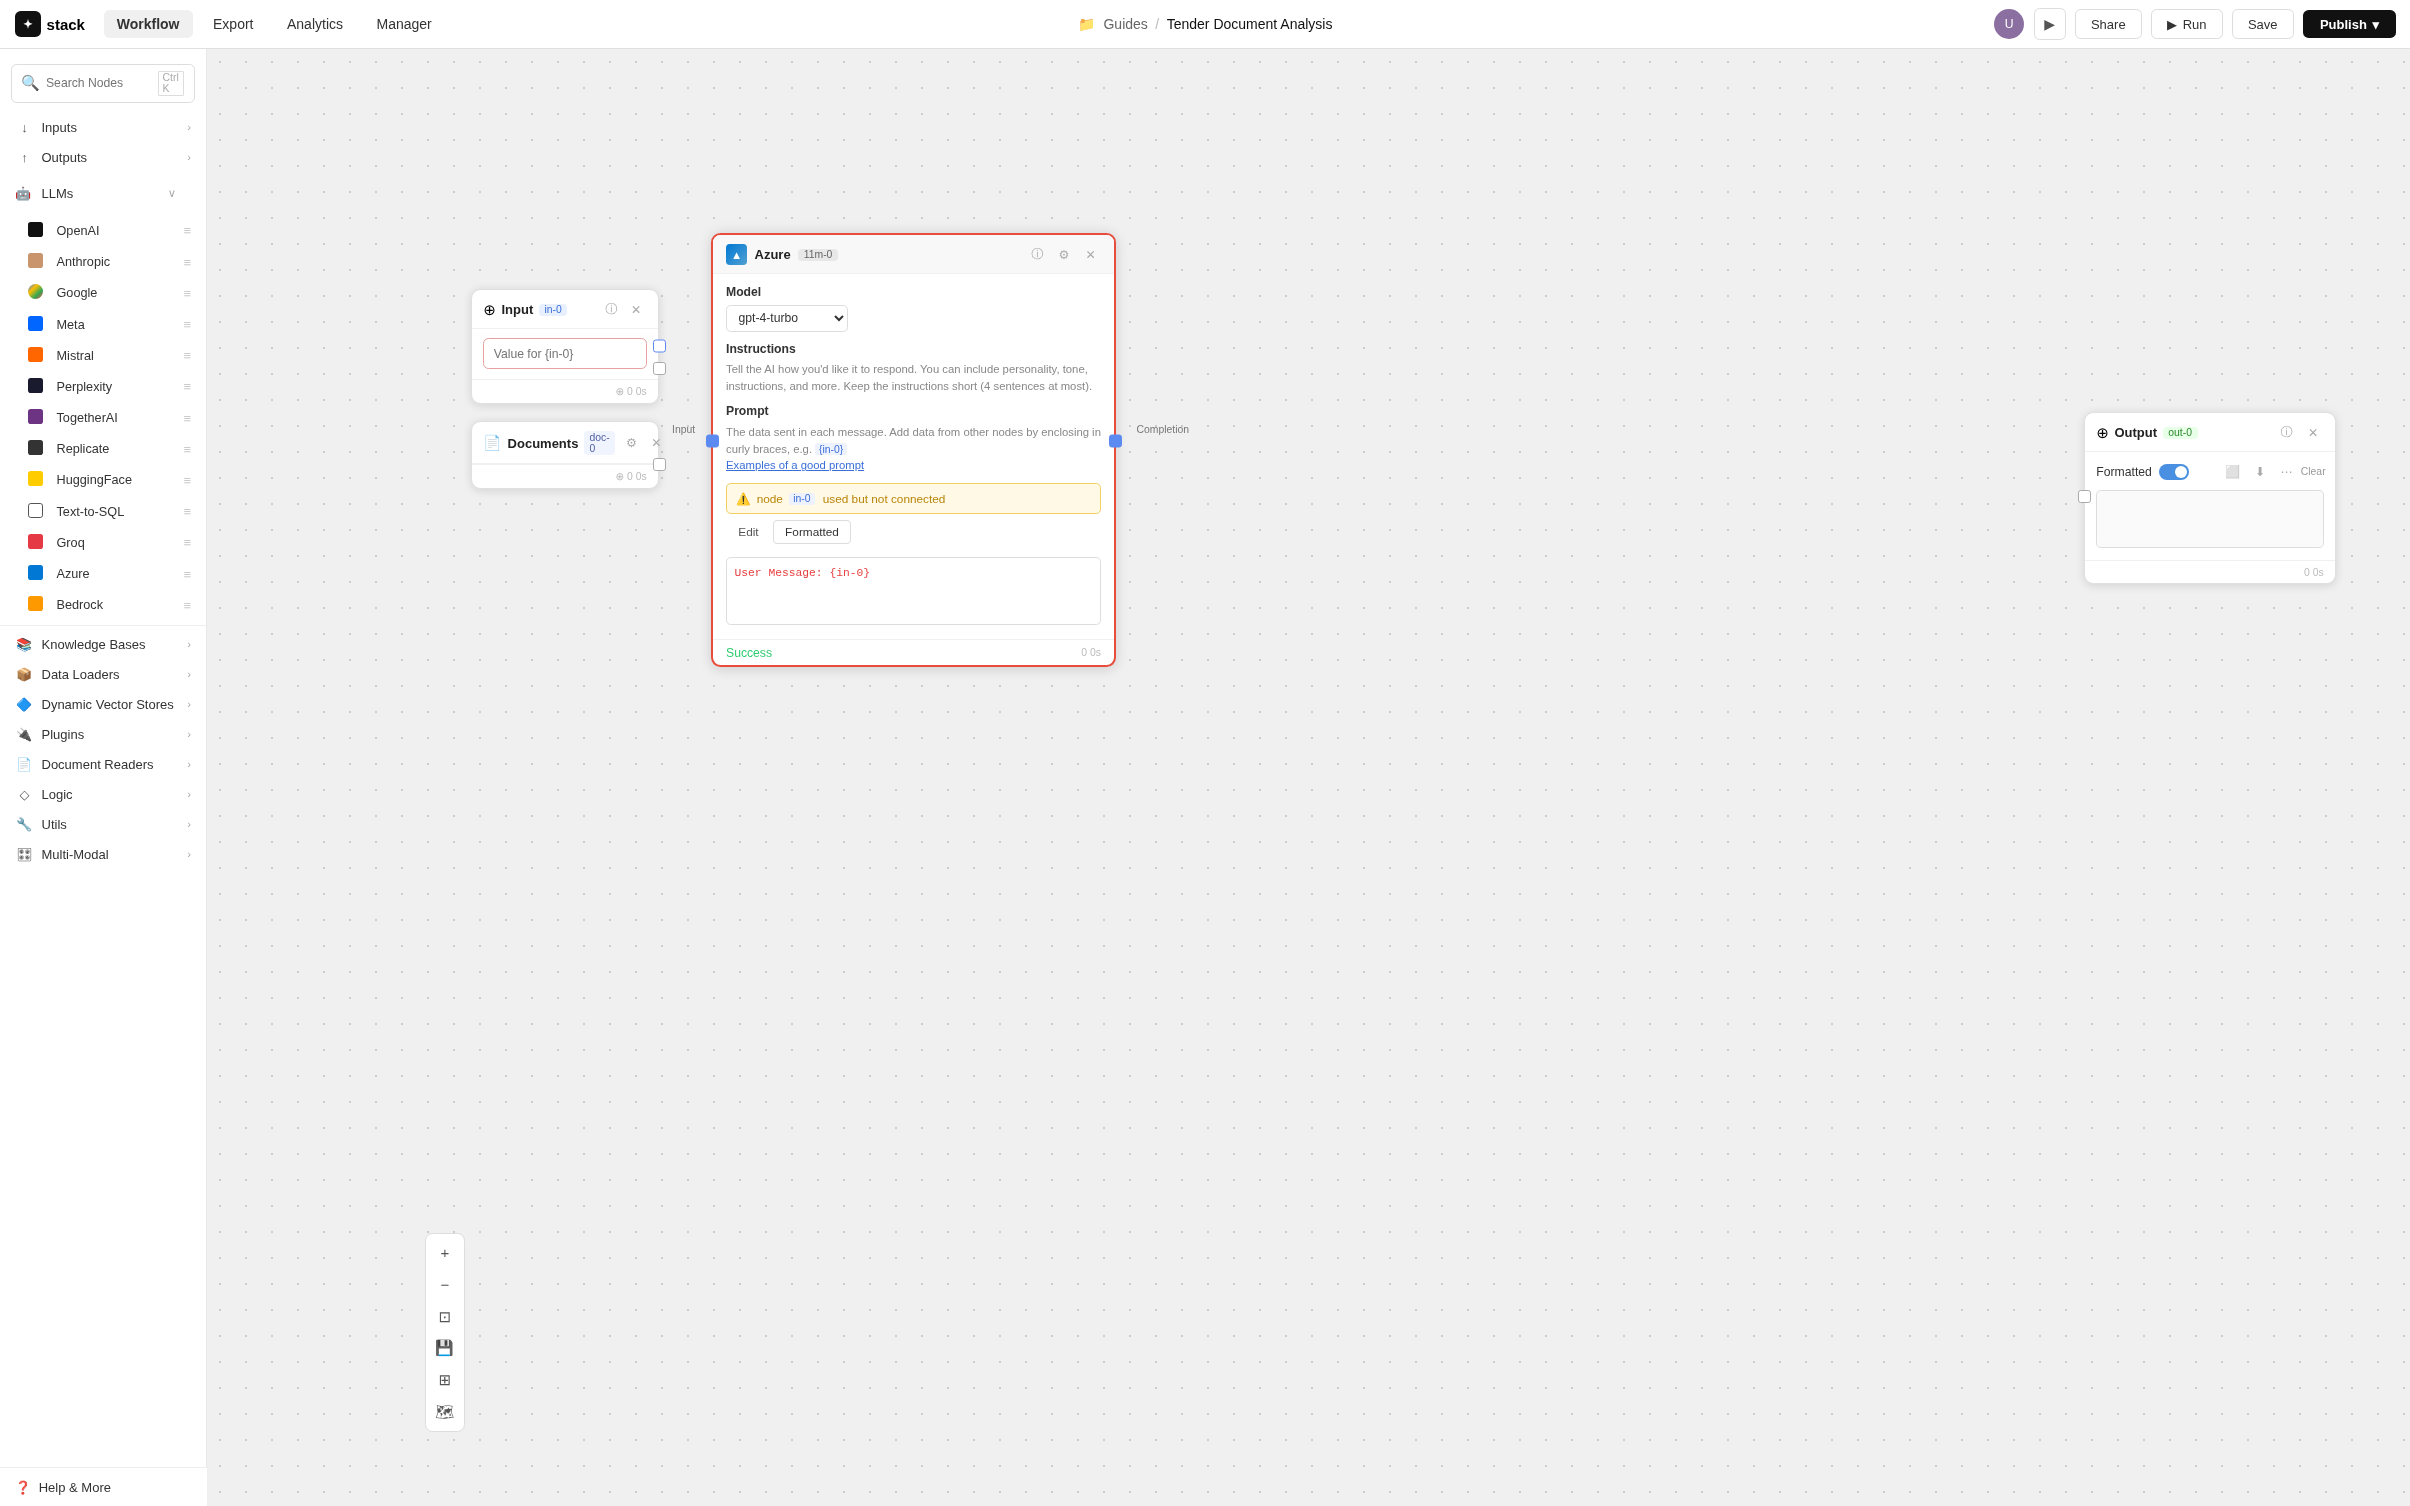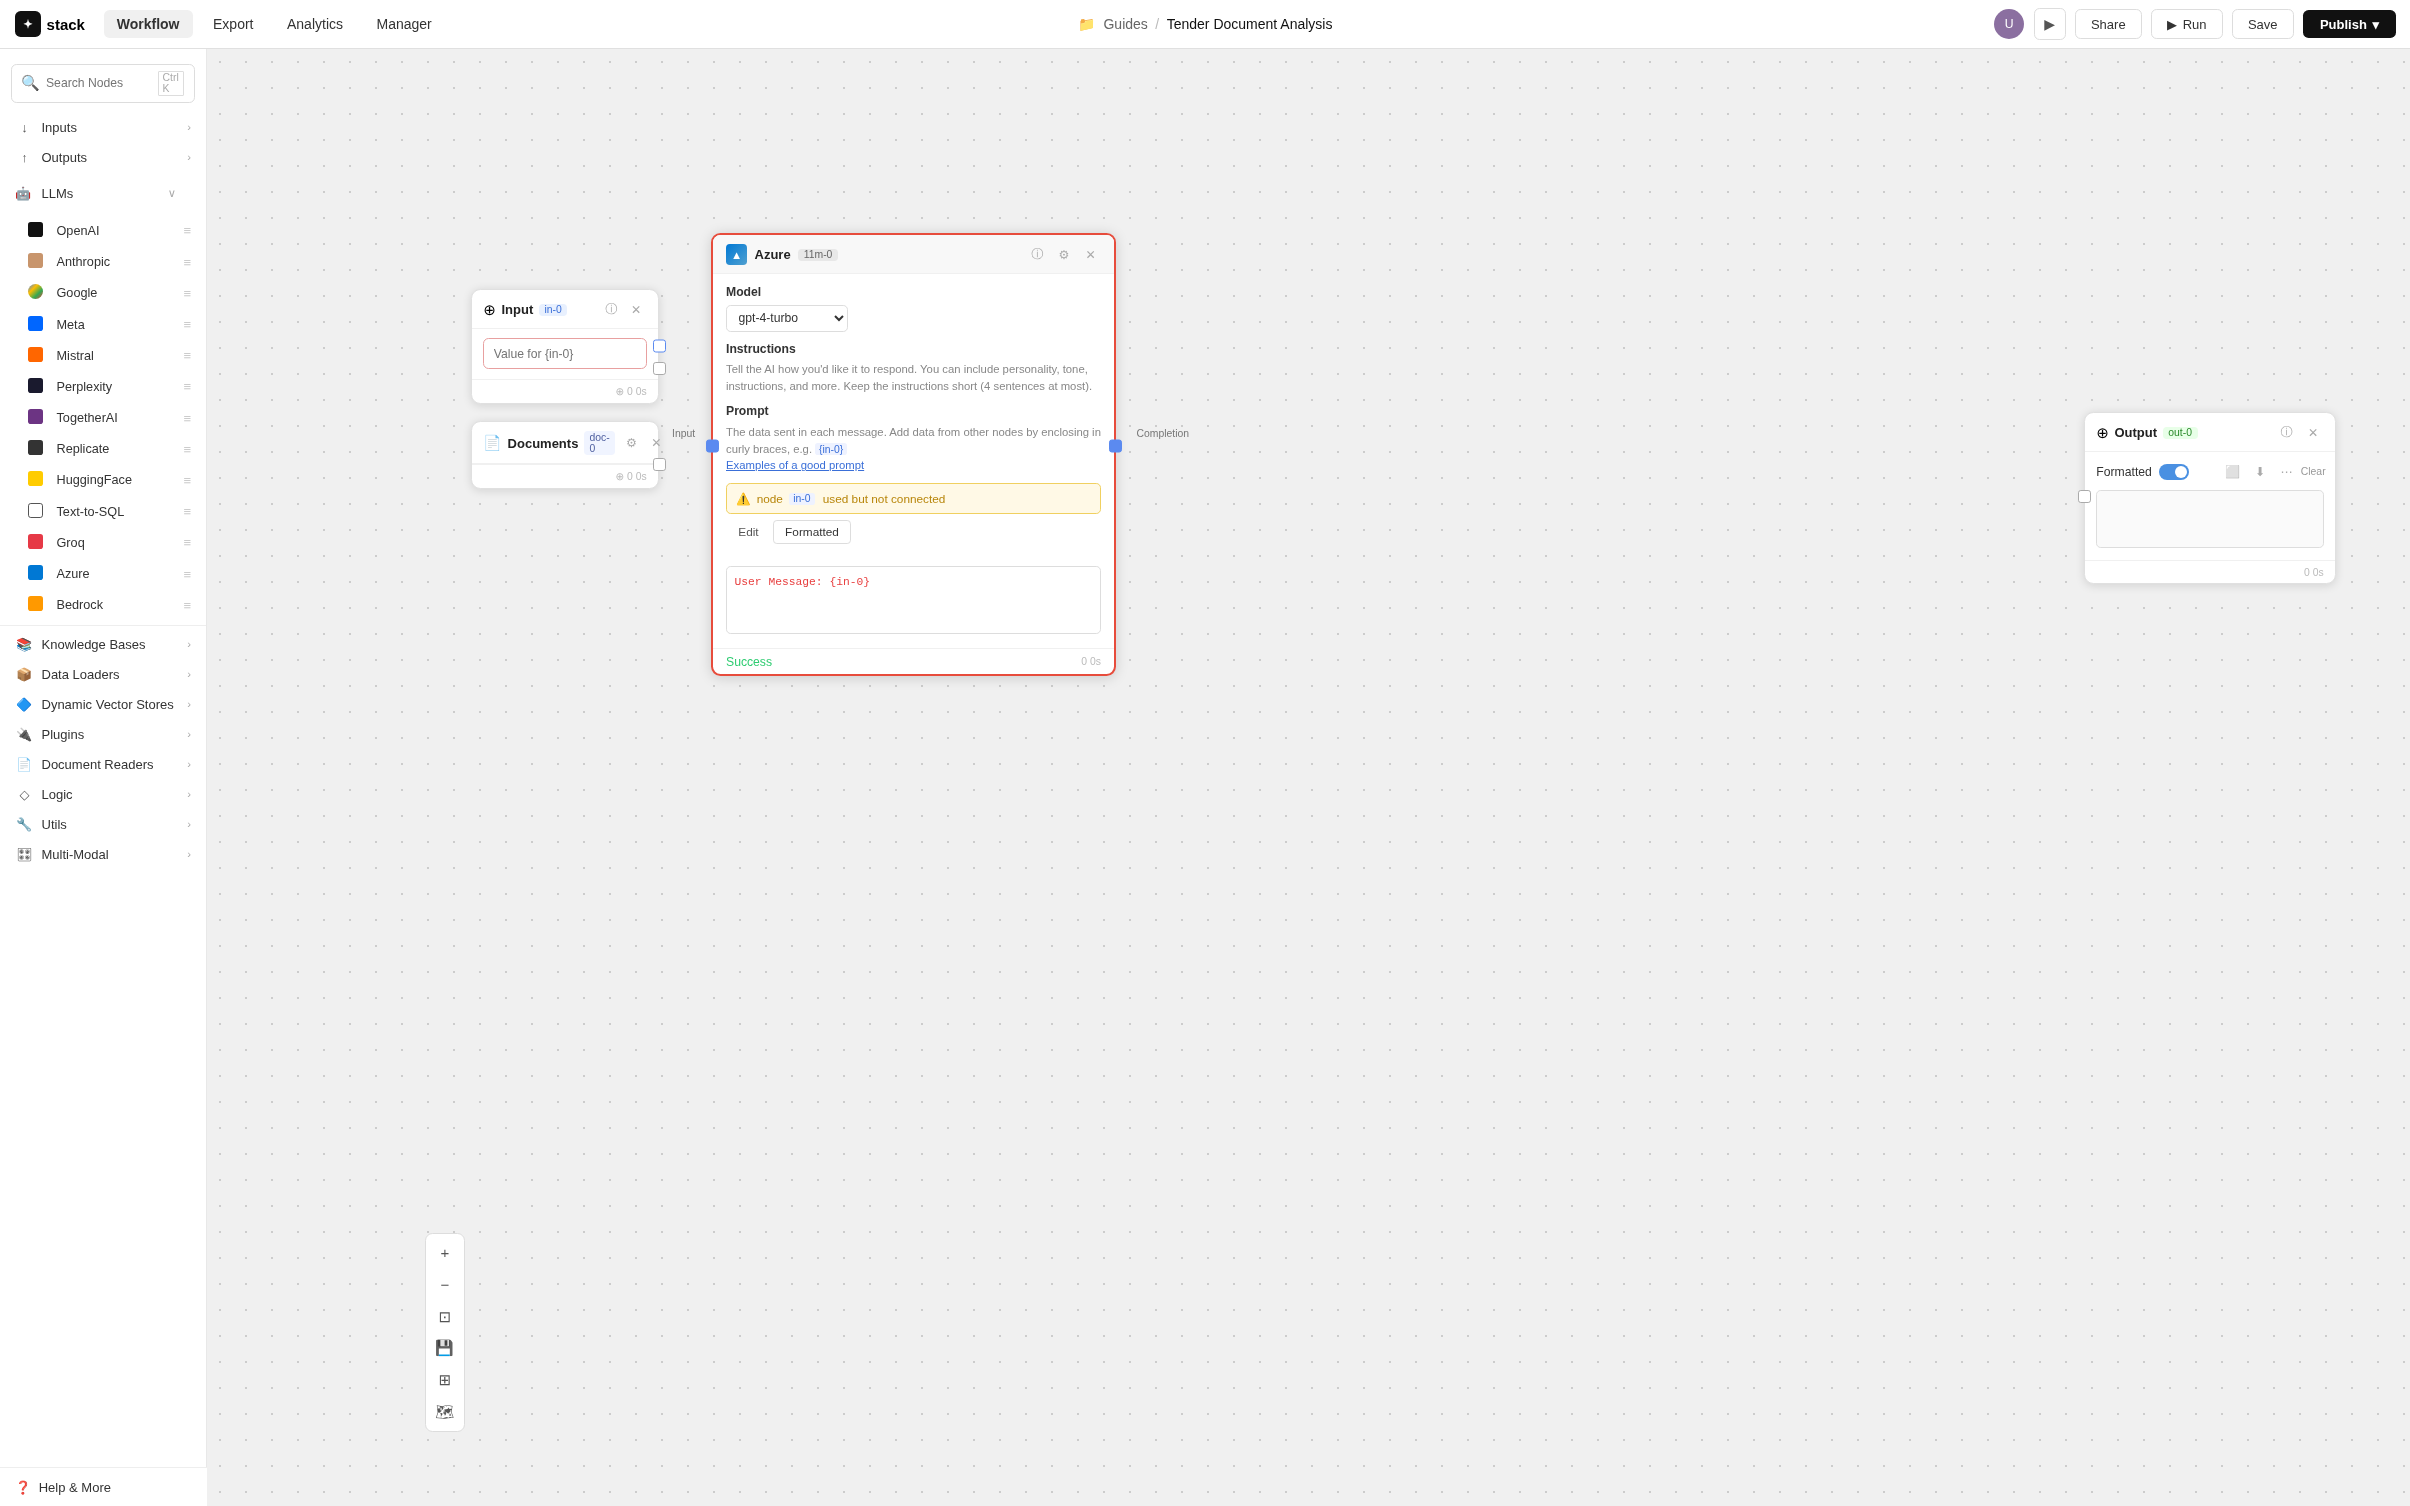--- a/index.html
+++ b/index.html
@@ -81,21 +81,21 @@
     .azure-header { display: flex; align-items: center; gap: 7.5px; padding: 9.4px 13px 7.5px; border-bottom: 0.9px solid #f0f0f0; background: #f8f8f8; border-radius: 7.5px 7.5px 0 0; }
     .azure-title { font-size: 13px; font-weight: 600; color: #222; }
     .azure-badge { font-size: 10.4px; background: #e8e8e8; color: #666; border-radius: 3.8px; padding: 0.9px 5.6px; }
     .azure-actions { margin-left: auto; display: flex; gap: 5.6px; }
     .azure-body { padding: 11.3px 13px; }
     .field-label { font-size: 12.2px; font-weight: 600; color: #333; margin-bottom: 5.6px; }
     .field-desc { font-size: 11.3px; color: #777; margin-bottom: 7.5px; line-height: 1.5; }
     .model-select { width: 122px; border: 0.9px solid #ddd; border-radius: 4.7px; padding: 4.7px 7.5px; font-size: 12.2px; color: #333; background: #fff; cursor: pointer; }
     .instructions-box { width: 100%; height: 75px; border: 0.9px solid #ddd; border-radius: 4.7px; padding: 7.5px; font-size: 11.3px; color: #555; resize: none; outline: none; font-family: 'Courier New', monospace; line-height: 1.5; }
     .prompt-warning { background: #fff9e6; border: 0.9px solid #f0d060; border-radius: 4.7px; padding: 7.5px 9.4px; font-size: 11.8px; color: #b8860b; display: flex; align-items: center; gap: 5.6px; margin: 5.6px 0; }
-    .prompt-tabs { display: flex; gap: 1.9px; margin-bottom: 22px; }
+    .prompt-tabs { display: flex; gap: 1.9px; margin-bottom: 13px; }
     .prompt-tab { padding: 3.8px 11.3px; font-size: 11.8px; border-radius: 3.8px; cursor: pointer; color: #555; border: 0.9px solid transparent; }
     .prompt-tab.active { background: #fff; border: 0.9px solid #ddd; color: #333; font-weight: 500; }
     .prompt-textarea { width: 100%; height: 66px; border: 0.9px solid #ddd; border-radius: 4.7px; padding: 7.5px; font-size: 11.3px; color: #e84040; resize: none; outline: none; font-family: 'Courier New', monospace; line-height: 1.5; }
 
     
     .output-node { right: 56px; top: 358px; width: 245px; }
     .output-header { display: flex; align-items: center; gap: 5.6px; padding: 9.4px 11.3px 7.5px; border-bottom: 0.9px solid #f0f0f0; }
     .output-textarea { width: 100%; height: 56px; border: 0.9px solid #ddd; border-radius: 4.7px; padding: 7.5px; font-size: 11.3px; resize: none; outline: none; background: #fafafa; }
 
     

